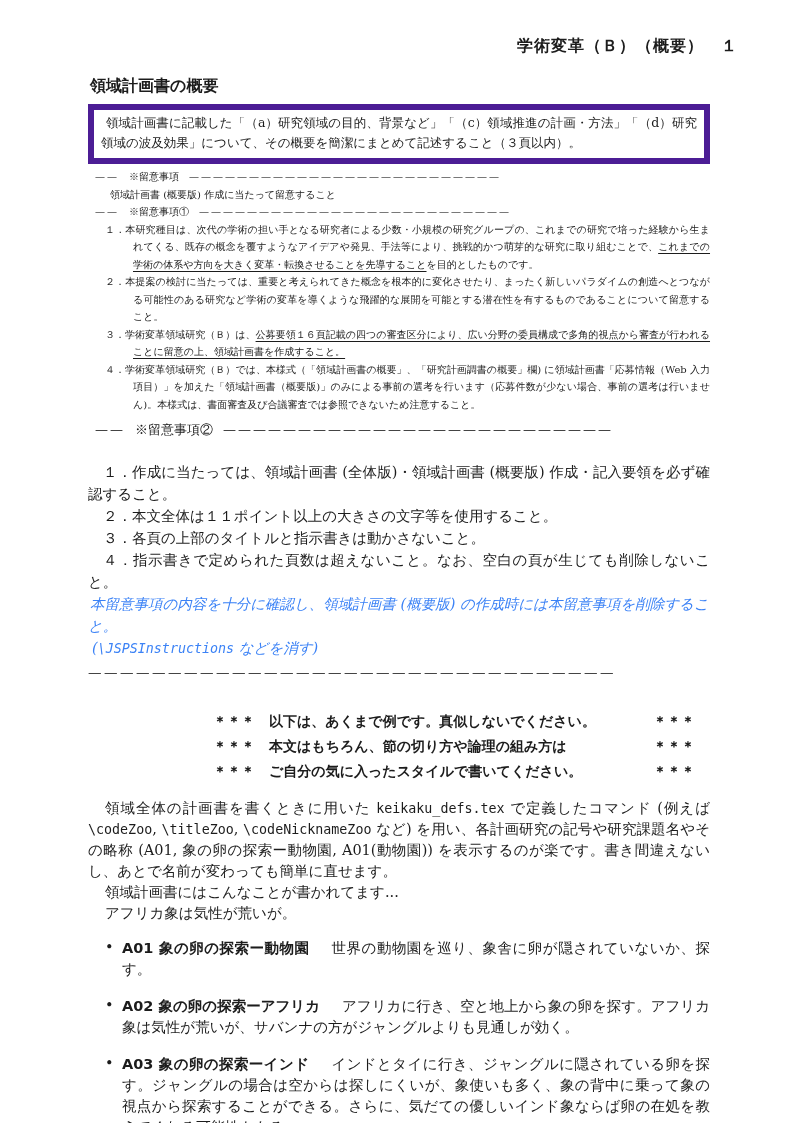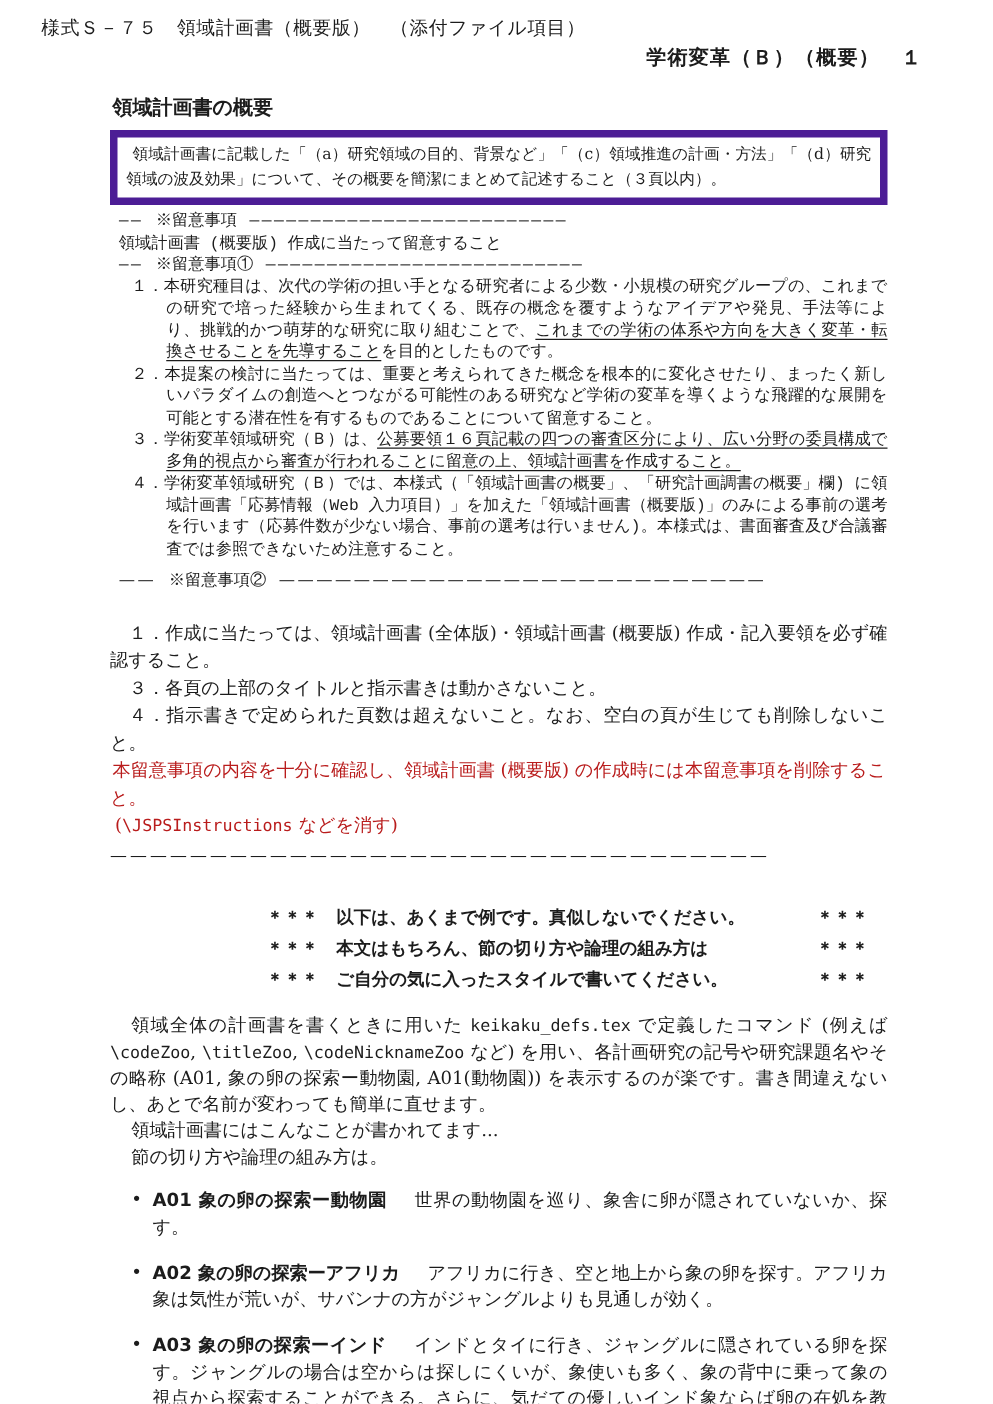--- a/index.html
+++ b/index.html
@@ -23,33 +23,33 @@
     font-family:"DejaVu Sans","Liberation Sans",sans-serif;
     font-weight:bold;font-size:16px;margin:0 0 7px 2px;
   }
   .instruction-box{
     border:6px solid #4c1d95;
     padding:3px 7px 5px 7px;
     font-size:12.5px;line-height:1.6;
     text-align:justify;text-indent:5px;
   }
 
-  .notice1{font-size:13px;line-height:17.5px;margin-top:4px;font-family:Liberation Mono, monospace;}
+  .notice1{font-size:10px;line-height:17.5px;margin-top:4px;}
   .rule-line{margin-left:7px;white-space:nowrap;overflow:hidden;}
   .rule-prefix{letter-spacing:2px;}
   .rule-label{margin:0 10px;}
   .rule-dashes{letter-spacing:2px;}
-  .notice-subtitle{margin-left:7px;}
+  .notice-subtitle{margin-left:22px;}
   .n1-item{padding-left:45px;text-indent:-28px;text-align:justify;}
 
   .notice2{font-size:14.5px;line-height:22px;margin-top:6px;}
   .notice2 .rule-line{font-size:13px;margin-bottom:20px;}
   .n2-item{text-indent:15px;text-align:justify;}
 
-  .red{color:#b91c1c;}
+  .red{color:#3b82f6;font-style:italic;}
   .red-line1{text-indent:2px;}
   .red-line2{text-indent:4px;}
 
   .end-rule{font-size:13.5px;letter-spacing:2.5px;white-space:nowrap;overflow:hidden;margin-top:1px;}
 
   .useg{text-decoration:underline;text-underline-offset:3px;text-decoration-thickness:1px;}
   .mono{font-family:"DejaVu Sans Mono","Liberation Mono",monospace;font-size:.92em;}
 
   .example{
     margin:26px 0 0 125px;width:482px;
@@ -74,21 +74,20 @@
     font-size:14.5px;line-height:21px;text-align:justify;
   }
   .bullet-dot{position:absolute;left:17px;top:-1px;}
   .bullet-label{font-weight:bold;font-family:"DejaVu Sans","Liberation Sans",sans-serif;margin-right:22px;}
 </style>
 </head>
 <body>
 
 <div class="page">
 
-  <div class="form-label">様式Ｓ－７５　領域計画書（概要版）　（添付ファイル項目）</div>
   <div class="header-right">学術変革（Ｂ）（概要）　１</div>
 
   <div class="body">
 
     <div class="overview-title">領域計画書の概要</div>
 
     <div class="instruction-box">領域計画書に記載した「（a）研究領域の目的、背景など」「（c）領域推進の計画・方法」「（d）研究領域の波及効果」について、その概要を簡潔にまとめて記述すること（３頁以内）。</div>
 
     <div class="notice1">
       <div class="rule-line">
@@ -102,20 +101,21 @@
       <div class="n1-item"><span class="seg">２．本提案の検討に当たっては、重要と考えられてきた概念を根本的に変化させたり、まったく新しいパラダイムの創造へとつながる可能性のある研究など学術の変革を導くような飛躍的な展開を可能とする潜在性を有するものであることについて留意すること。</span></div>
       <div class="n1-item"><span class="seg">３．学術変革領域研究（Ｂ）は、</span><span class="useg">公募要領１６頁記載の四つの審査区分により、広い分野の委員構成で多角的視点から審査が行われることに留意の上、領域計画書を作成すること。</span></div>
       <div class="n1-item"><span class="seg">４．学術変革領域研究（Ｂ）では、本様式（「領域計画書の概要」、「研究計画調書の概要」欄) に領域計画書「応募情報（Web 入力項目）」を加えた「領域計画書（概要版)」のみによる事前の選考を行います（応募件数が少ない場合、事前の選考は行いません)。本様式は、書面審査及び合議審査では参照できないため注意すること。</span></div>
     </div>
 
     <div class="notice2">
       <div class="rule-line">
         <span class="rule-prefix">——</span><span class="rule-label">※留意事項②</span><span class="rule-dashes">——————————————————————————</span>
       </div>
       <div class="n2-item">１．作成に当たっては、領域計画書 (全体版)・領域計画書 (概要版) 作成・記入要領を必ず確認すること。</div>
+      <div class="n2-item">２．本文全体は１１ポイント以上の大きさの文字等を使用すること。</div>
       <div class="n2-item">３．各頁の上部のタイトルと指示書きは動かさないこと。</div>
       <div class="n2-item">４．指示書きで定められた頁数は超えないこと。なお、空白の頁が生じても削除しないこと。</div>
       <div class="red red-line1">本留意事項の内容を十分に確認し、領域計画書 (概要版) の作成時には本留意事項を削除すること。</div>
       <div class="red red-line2"><span class="seg">(</span><span class="mono">\JSPSInstructions</span><span class="seg"> などを消す)</span></div>
       <div class="end-rule">—————————————————————————————————</div>
     </div>
 
     <div class="example">
       <div class="ex-row">
         <span class="ex-stars">＊＊＊</span>
@@ -130,21 +130,21 @@
       <div class="ex-row">
         <span class="ex-stars">＊＊＊</span>
           <span class="ex-text">ご自分の気に入ったスタイルで書いてください。</span>
           <span class="ex-stars-r">＊＊＊</span>
       </div>
     </div>
 
 
     <p class="para"><span class="seg">領域全体の計画書を書くときに用いた </span><span class="mono">keikaku_defs.tex</span><span class="seg"> で定義したコマンド (例えば </span><span class="mono">\codeZoo</span><span class="seg">, </span><span class="mono">\titleZoo</span><span class="seg">, </span><span class="mono">\codeNicknameZoo</span><span class="seg"> など) を用い、各計画研究の記号や研究課題名やその略称 (A01, 象の卵の探索ー動物園, A01(動物園)) を表示するのが楽です。書き間違えないし、あとで名前が変わっても簡単に直せます。</span></p>
     <p class="para-follow">領域計画書にはこんなことが書かれてます...</p>
-    <p class="para-follow">節の切り方や論理の組み方は。</p>
+    <p class="para-follow">アフリカ象は気性が荒いが。</p>
 
     <div class="bullet-list">
       <div class="bullet-item">
         <span class="bullet-dot">•</span><span class="bullet-label">A01 象の卵の探索ー動物園</span><span>世界の動物園を巡り、象舎に卵が隠されていないか、探す。</span>
       </div>
       <div class="bullet-item">
         <span class="bullet-dot">•</span><span class="bullet-label">A02 象の卵の探索ーアフリカ</span><span>アフリカに行き、空と地上から象の卵を探す。アフリカ象は気性が荒いが、サバンナの方がジャングルよりも見通しが効く。</span>
       </div>
       <div class="bullet-item">
         <span class="bullet-dot">•</span><span class="bullet-label">A03 象の卵の探索ーインド</span><span>インドとタイに行き、ジャングルに隠されている卵を探す。ジャングルの場合は空からは探しにくいが、象使いも多く、象の背中に乗って象の視点から探索することができる。さらに、気だての優しいインド象ならば卵の在処を教えてくれる可能性もある。</span>

